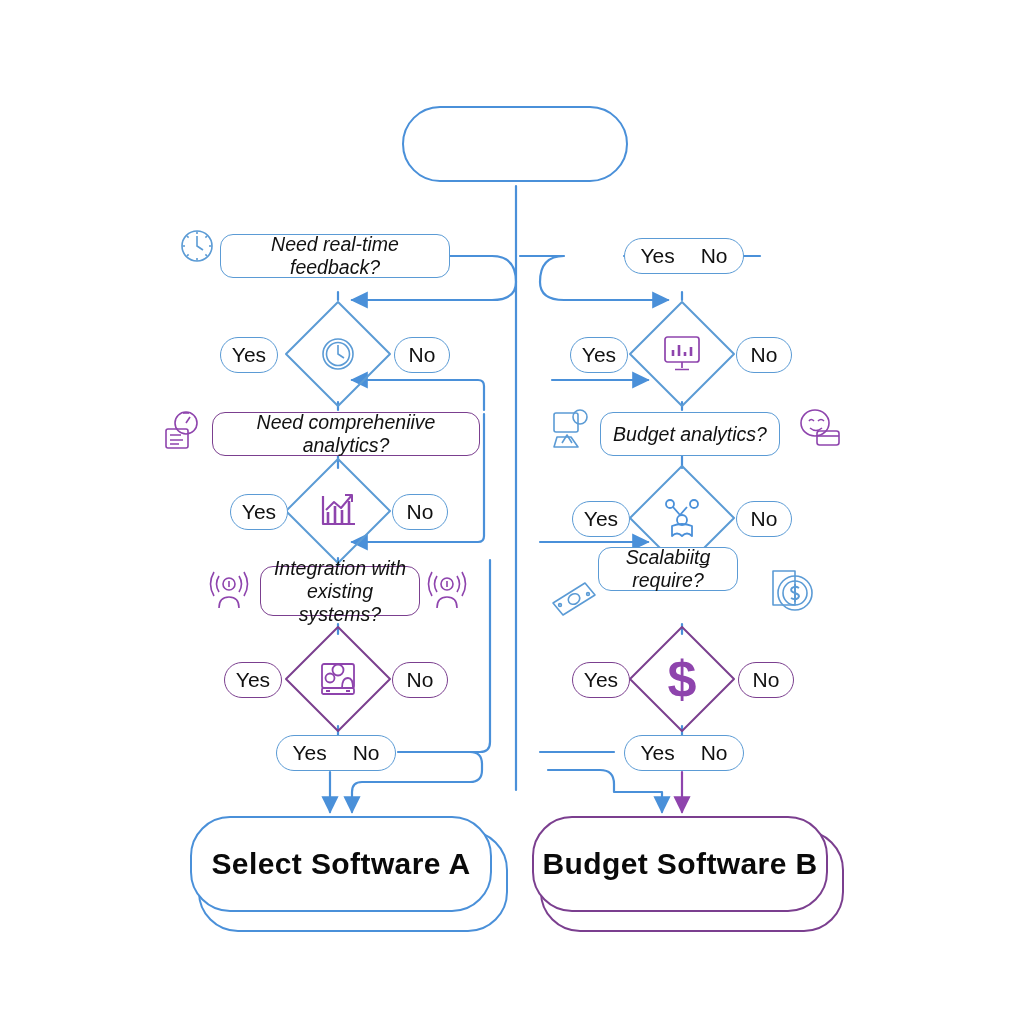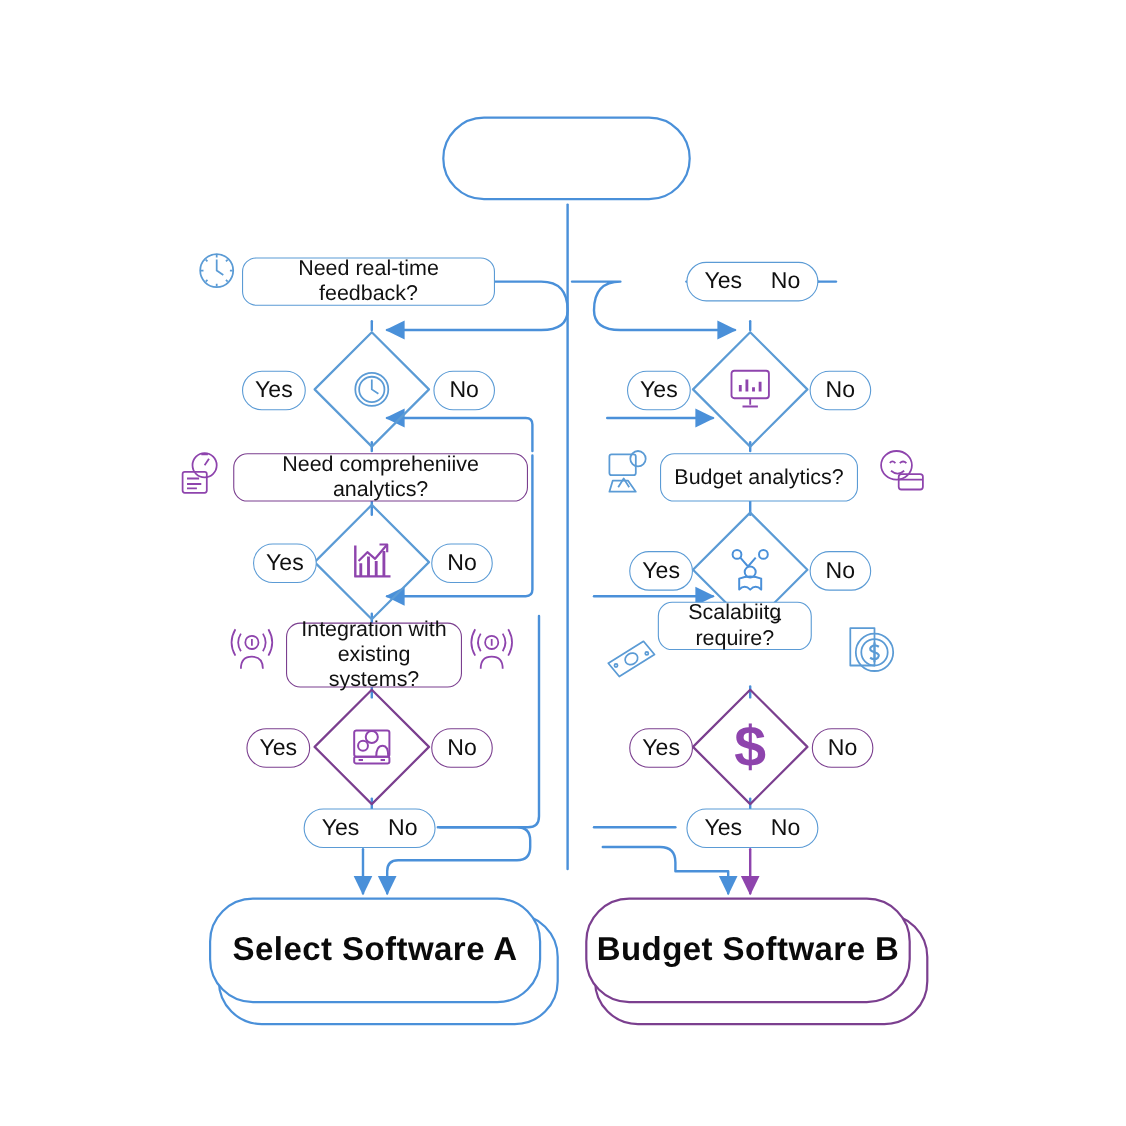--- a/index.html
+++ b/index.html
@@ -18,21 +18,21 @@
   .term-blue .face{border:2.4px solid #4a90d9;}
   .term-blue .shadowlayer{border:2.2px solid #4a90d9;}
   .term-purple .face{border:2.4px solid #7b3f8f;}
   .term-purple .shadowlayer{border:2.2px solid #7b3f8f;}
 
   .term-label{font-size:30px;font-weight:700;color:#0a0a0a;letter-spacing:.4px;white-space:nowrap;}
   .start-label{font-size:31px;font-weight:700;color:#0a0a0a;letter-spacing:2.5px;}
 
   
   .qbox{border-radius:13px;box-sizing:border-box;background:#fff;
-    display:flex;align-items:center;justify-content:center;text-align:center;padding:0 12px;}
+    display:flex;align-items:center;justify-content:center;text-align:center;padding:0 12px;font-style:italic;}
   .qbox.blue{border:1.9px solid #5b9bd5;}
   .qbox.purple{border:1.9px solid #7b3f8f;}
   .qtext{font-size:19.5px;color:#111;line-height:1.18;white-space:pre-line;}
 
   
   .pill{border-radius:22px;box-sizing:border-box;display:flex;align-items:center;justify-content:center;
     background:#fff;font-size:21px;color:#101010;}
   .pill.blue{border:1.7px solid #5b9bd5;}
   .pill.purple{border:1.7px solid #7b3f8f;}
   .pill.dual{gap:26px;}
@@ -239,21 +239,21 @@
 
   <div class="sideicon" style="left:206px;top:566px;width:46px;height:48px;">
     <svg width="44" height="46" viewBox="0 0 44 46" fill="none" stroke="#8e44ad" stroke-width="1.6" stroke-linejoin="round">
       <circle cx="22" cy="17" r="6"></circle>
       <path d="M22 14 L22 20"></path>
       <path d="M12 9 Q7 17 12 25 M32 9 Q37 17 32 25"></path>
       <path d="M7 5 Q0 17 7 29 M37 5 Q44 17 37 29"></path>
       <path d="M12 41 Q12 30 22 30 Q32 30 32 41"></path>
     </svg>
   </div>
-  <div class="node qbox purple" style="left:260px;top:566px;width:160px;height:59px;">
+  <div class="node qbox purple" style="left:260px;top:566px;width:160px;height:50px;">
     <span class="qtext">Integration with
 existing systems?</span>
   </div>
   <div class="sideicon" style="left:424px;top:566px;width:46px;height:48px;">
     <svg width="44" height="46" viewBox="0 0 44 46" fill="none" stroke="#8e44ad" stroke-width="1.6" stroke-linejoin="round">
       <circle cx="22" cy="17" r="6"></circle>
       <path d="M22 14 L22 20"></path>
       <path d="M12 9 Q7 17 12 25 M32 9 Q37 17 32 25"></path>
       <path d="M7 5 Q0 17 7 29 M37 5 Q44 17 37 29"></path>
       <path d="M12 41 Q12 30 22 30 Q32 30 32 41"></path>

